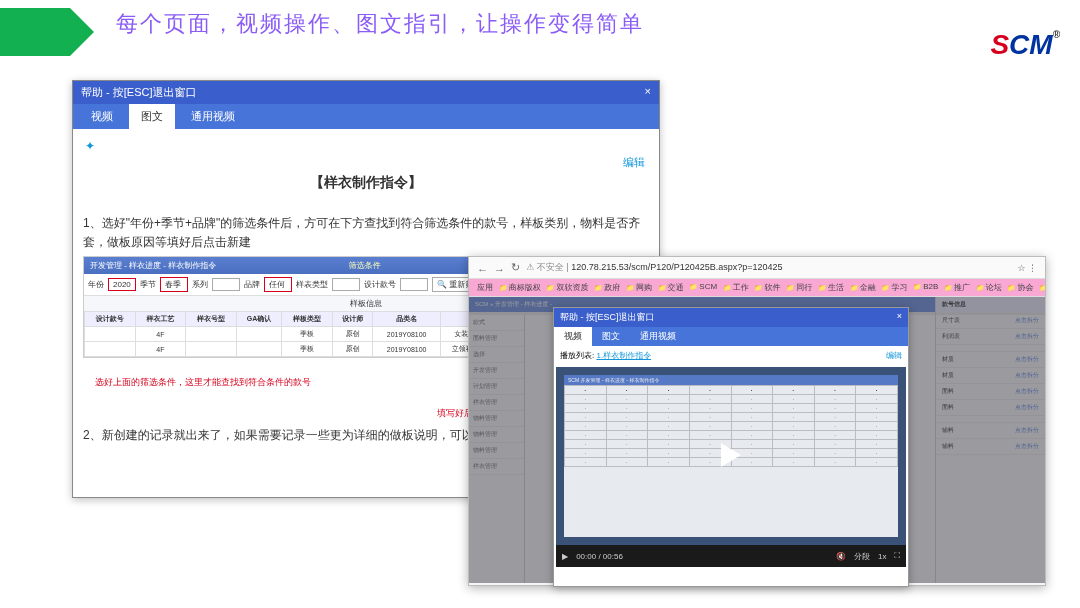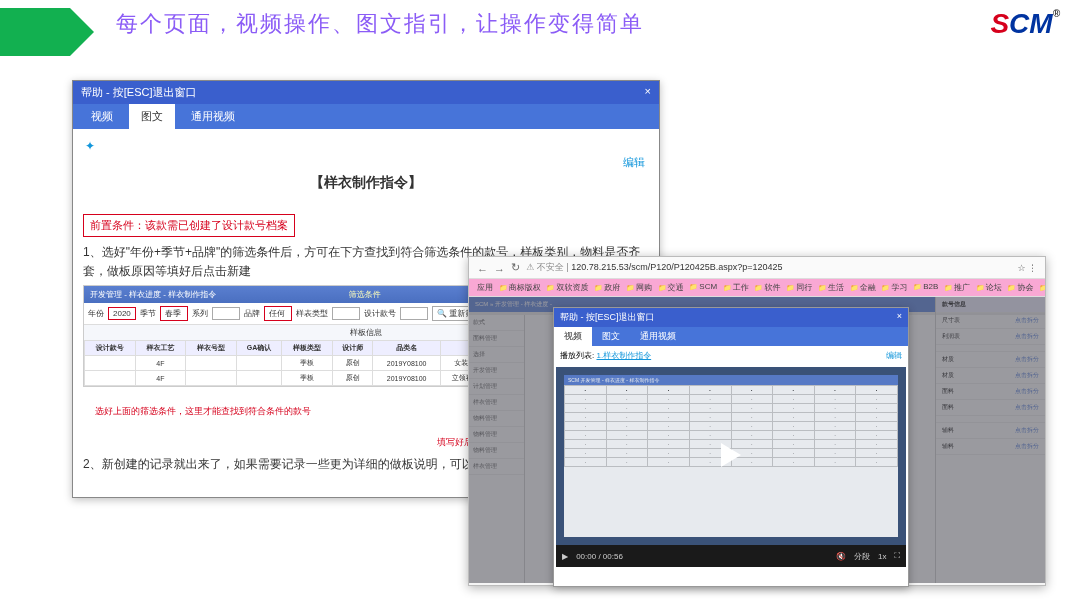--- a/index.html
+++ b/index.html
@@ -3,21 +3,21 @@
 <meta charset="utf-8">
 <style>
 * { margin: 0; padding: 0; box-sizing: border-box; }
 body { font-family: "Microsoft YaHei", Arial, sans-serif; background: #fff; width: 1080px; height: 608px; position: relative; overflow: hidden; }
 
 
 .banner { display: flex; align-items: center; height: 48px; padding: 0 16px; }
 .banner-arrow { width: 0; height: 0; border-top: 24px solid transparent; border-bottom: 24px solid transparent; border-left: 24px solid #12b050; position: absolute; left: 70px; top: 8px; }
 .banner-bar { position: absolute; left: 0; top: 8px; width: 70px; height: 48px; background: #12b050; }
 .banner-title { color: #8b5cf6; font-size: 22px; font-weight: 500; margin-left: 100px; letter-spacing: 2px; }
-.scm-logo { position: absolute; right: 20px; top: 8px; font-size: 28px; font-weight: 900; font-style: italic; }
+.scm-logo { position: absolute; right: 20px; top: 29px; font-size: 28px; font-weight: 900; font-style: italic; }
 .scm-logo .s { color: #d6001c; }
 .scm-logo .c { color: #0033a0; }
 .scm-logo .m { color: #0033a0; }
 .scm-logo .r { font-size: 10px; vertical-align: top; color: #333; }
 
 
 .win1 { position: absolute; left: 72px; top: 80px; width: 588px; height: 418px; border: 1px solid #888; background: #fff; box-shadow: 0 2px 8px rgba(0,0,0,0.25); }
 .win1-titlebar { background: #3a5fcd; color: #fff; font-size: 11px; padding: 4px 8px; display: flex; justify-content: space-between; }
 .win1-titlebar .close { cursor: pointer; }
 .win1-tabs { background: #4774d9; padding: 0 6px; display: flex; gap: 4px; font-size: 11px; }
@@ -109,21 +109,20 @@
   </div>
   <div class="win1-tabs">
     <div class="tab">视频</div>
     <div class="tab active">图文</div>
     <div class="tab">通用视频</div>
   </div>
   <div class="win1-body">
     <div style="color:#1296db;font-size:12px;margin:2px 0 2px 2px">✦</div>
     <div class="edit-link">编辑</div>
     <div class="doc-title">【样衣制作指令】</div>
-    <div class="precond">前置条件：该款需已创建了设计款号档案</div>
     <div class="paragraph">1、选好"年份+季节+品牌"的筛选条件后，方可在下方查找到符合筛选条件的款号，样板类别，物料是否齐套，做板原因等填好后点击新建</div>
 
     
     <div class="inner-shot">
       <div class="inner-header">
         <span>开发管理 - 样衣进度 - 样衣制作指令</span>
         <span class="red-note" style="color:#ffb;">筛选条件</span>
         <span class="right"><span style="color:#ffd">进步 导帮手和其他记录!</span>&nbsp;<span>帮助① 系统</span></span>
       </div>
       <div class="filter-row">

